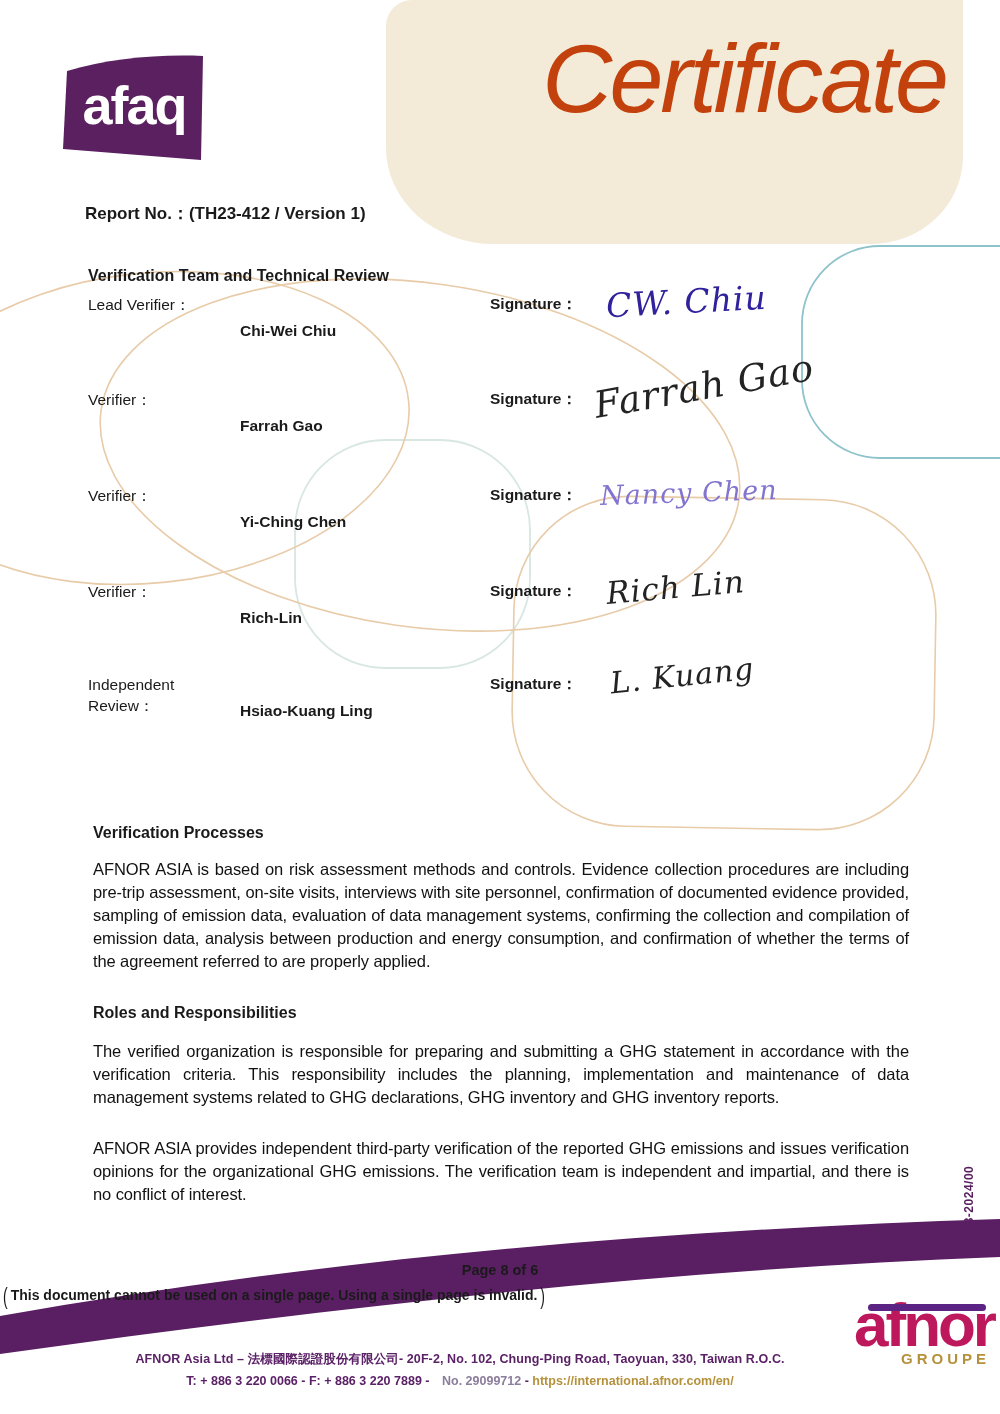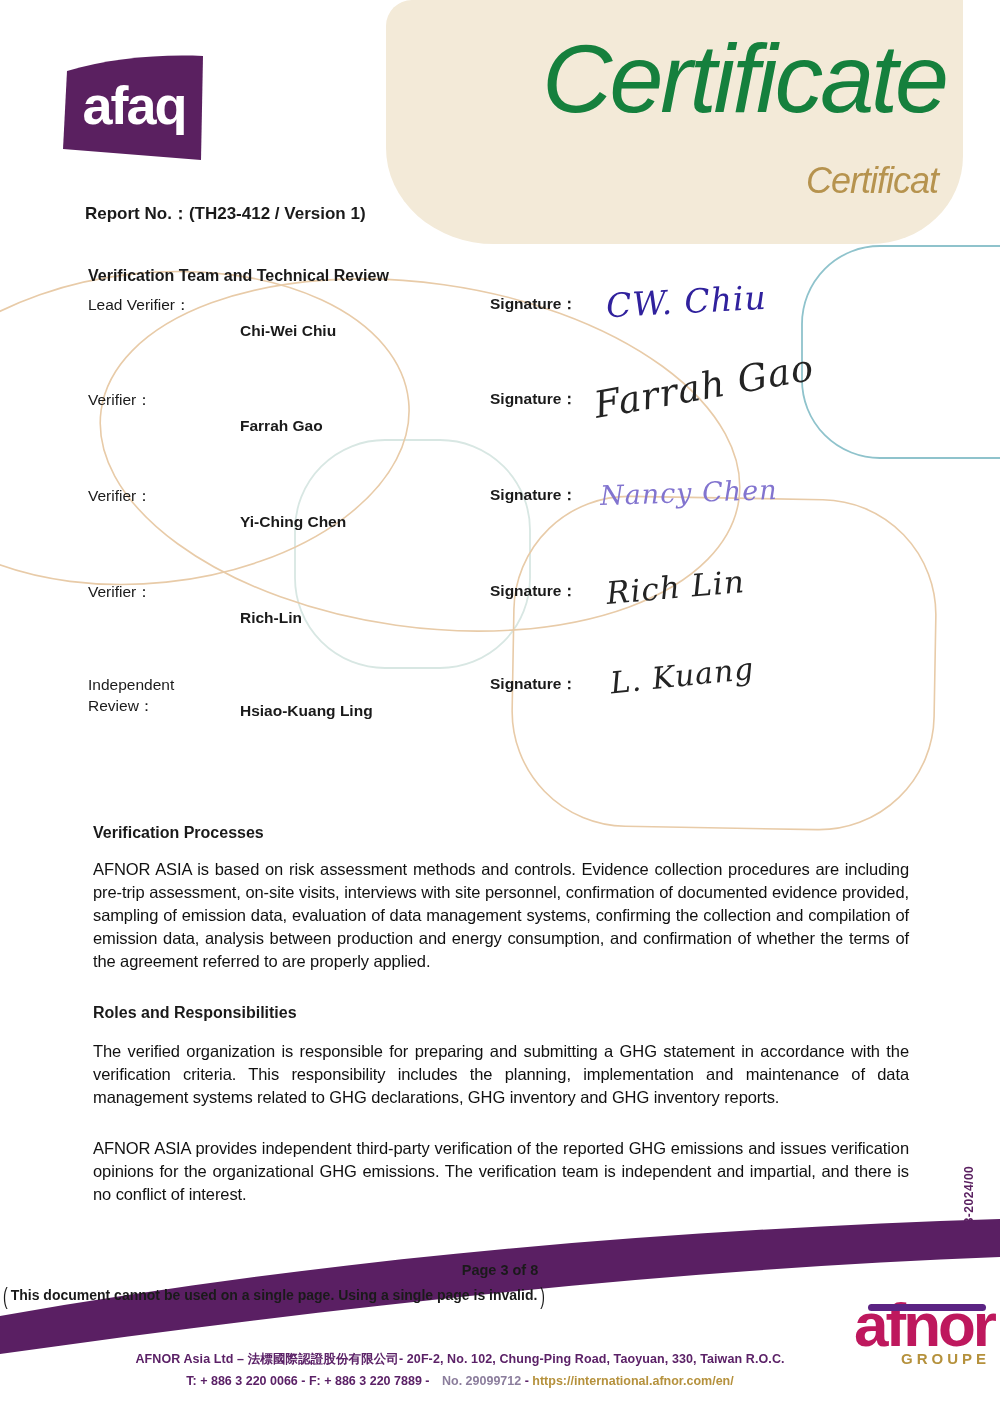--- a/index.html
+++ b/index.html
@@ -12,21 +12,21 @@
   .deco{position:absolute;left:0;top:0;width:1000px;height:1414px;pointer-events:none;}
   
   .cream{
     position:absolute;left:386px;top:0;width:577px;height:244px;
     background:#f3ead8;
     border-radius:26px 0 92px 108px / 26px 0 88px 96px;
   }
   .cert-title{
     position:absolute;left:386px;top:28px;width:560px;text-align:right;
     font-size:97px;line-height:1.05;font-style:italic;font-weight:400;
-    color:#15803d;letter-spacing:-3px;
+    color:#c2410c;letter-spacing:-3px;
   }
   .cert-subtitle{
     position:absolute;left:386px;top:160px;width:552px;text-align:right;
     font-size:36px;font-style:italic;font-weight:400;color:#b6934e;letter-spacing:-1px;
   }
   .afaq-logo{position:absolute;left:55px;top:48px;}
   .report-no{position:absolute;left:85px;top:202px;font-size:17px;font-weight:bold;}
   .team-heading{position:absolute;left:88px;top:267px;font-size:16px;font-weight:bold;}
   .vrow{position:absolute;left:88px;width:900px;height:90px;}
   .vrole{position:absolute;left:0;top:0;width:140px;font-size:15.5px;font-weight:normal;line-height:21px;}
@@ -76,21 +76,20 @@
   <svg class="deco" viewBox="0 0 1000 1414" xmlns="http://www.w3.org/2000/svg">
     <rect x="295" y="440" width="235" height="228" rx="90" fill="none" stroke="#d8e7e3" stroke-width="1.8"></rect>
     <ellipse cx="150" cy="428" rx="260" ry="155" fill="none" stroke="#e8cba8" stroke-width="1.6" transform="rotate(-6 150 428)"></ellipse>
     <ellipse cx="420" cy="455" rx="322" ry="172" fill="none" stroke="#e8cba8" stroke-width="1.6" transform="rotate(8 420 455)"></ellipse>
     <rect x="513" y="498" width="422" height="330" rx="115" fill="none" stroke="#e8cba8" stroke-width="1.6" transform="rotate(1 724 663)"></rect>
     <rect x="802" y="246" width="330" height="212" rx="78" fill="none" stroke="#8fc3cc" stroke-width="1.8"></rect>
   </svg>
 
   <div class="cream"></div>
   <div class="cert-title">Certificate</div>
-  <div class="cert-subtitle">Certificat</div>
 
   <svg class="afaq-logo" width="165" height="125" viewBox="0 0 165 125" xmlns="http://www.w3.org/2000/svg">
     <path d="M12,23 C55,10 105,6 148,8 L146,112 L8,101 Z" fill="#5a2060"></path>
     <text x="79" y="76" text-anchor="middle" fill="#ffffff" font-family="Liberation Sans, sans-serif" font-size="54" font-weight="bold" letter-spacing="-2">afaq</text>
   </svg>
 
   <div class="report-no">Report No.：(TH23-412 / Version 1)</div>
 
   <div class="team-heading">Verification Team and Technical Review</div>
 
@@ -135,21 +134,21 @@
   <div class="sec-heading" style="top:1004px">Roles and Responsibilities</div>
   <div class="body-par" style="top:1040px">The verified organization is responsible for preparing and submitting a GHG statement in accordance with the verification criteria. This responsibility includes the planning, implementation and maintenance of data management systems related to GHG declarations, GHG inventory and GHG inventory reports.</div>
   <div class="body-par" style="top:1137px">AFNOR ASIA provides independent third-party verification of the reported GHG emissions and issues verification opinions for the organizational GHG emissions. The verification team is independent and impartial, and there is no conflict of interest.</div>
 
   <div class="vertical-code">113-2024/00</div>
 
   <svg class="band" viewBox="0 0 1000 1414" xmlns="http://www.w3.org/2000/svg">
     <path d="M 0,1316 C 330,1258 660,1230 1000,1219 L 1000,1257 C 660,1270 330,1308 0,1354 Z" fill="#5a1f63"></path>
   </svg>
 
-  <div class="page-info">Page 3 of 8</div>
+  <div class="page-info">Page 8 of 6</div>
   <div class="notice"><span class="paren">(</span><span>This document cannot be used on a single page. Using a single page is invalid.</span><span class="paren">)</span></div>
 
   <div class="footer-text">
     <div class="footer-line1">AFNOR Asia Ltd –  法標國際認證股份有限公司- 20F-2, No. 102, Chung-Ping Road, Taoyuan, 330, Taiwan R.O.C.</div>
     <div class="footer-line2"><span>T: + 886 3 220 0066 - F: + 886 3 220 7889 - </span><span class="footer-no">No. 29099712</span><span> - </span><span class="footer-url">https://international.afnor.com/en/</span></div>
   </div>
 
   <div class="afnor-logo">
     <div class="afnor-bar"></div>
     <div class="afnor-word">afnor</div>

